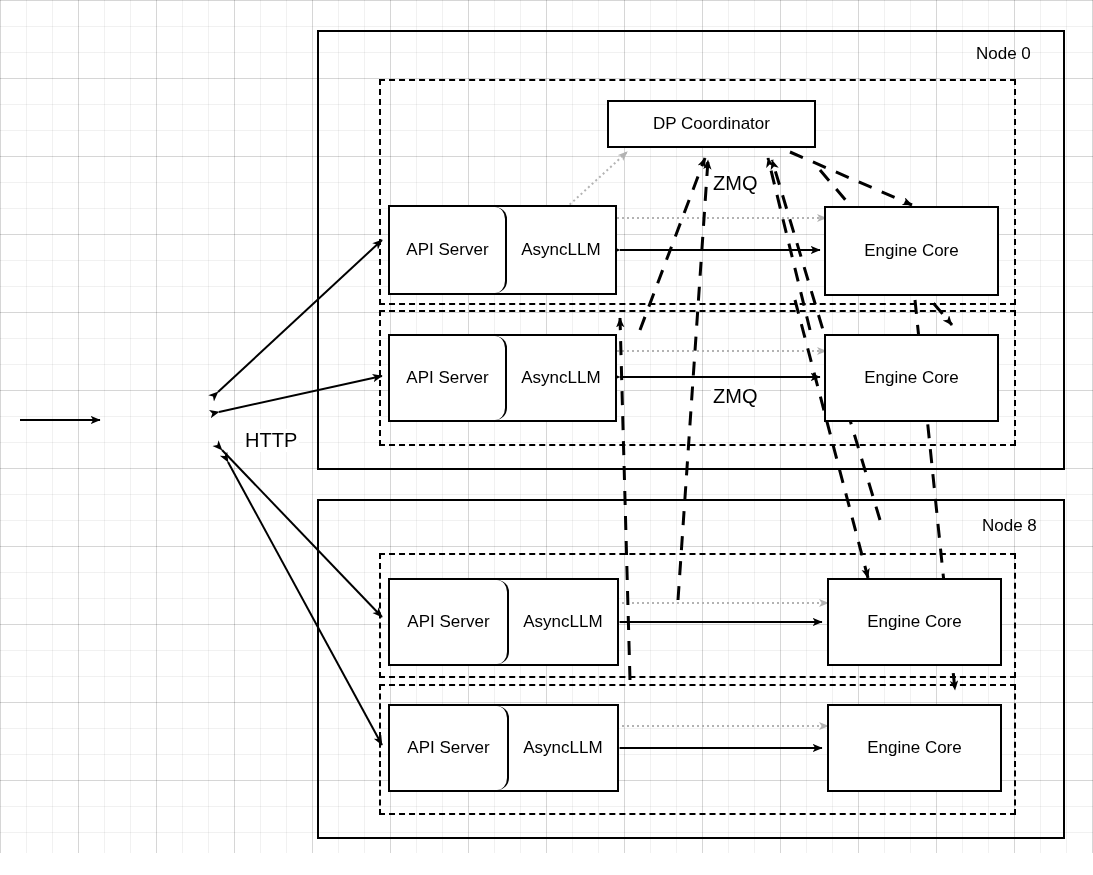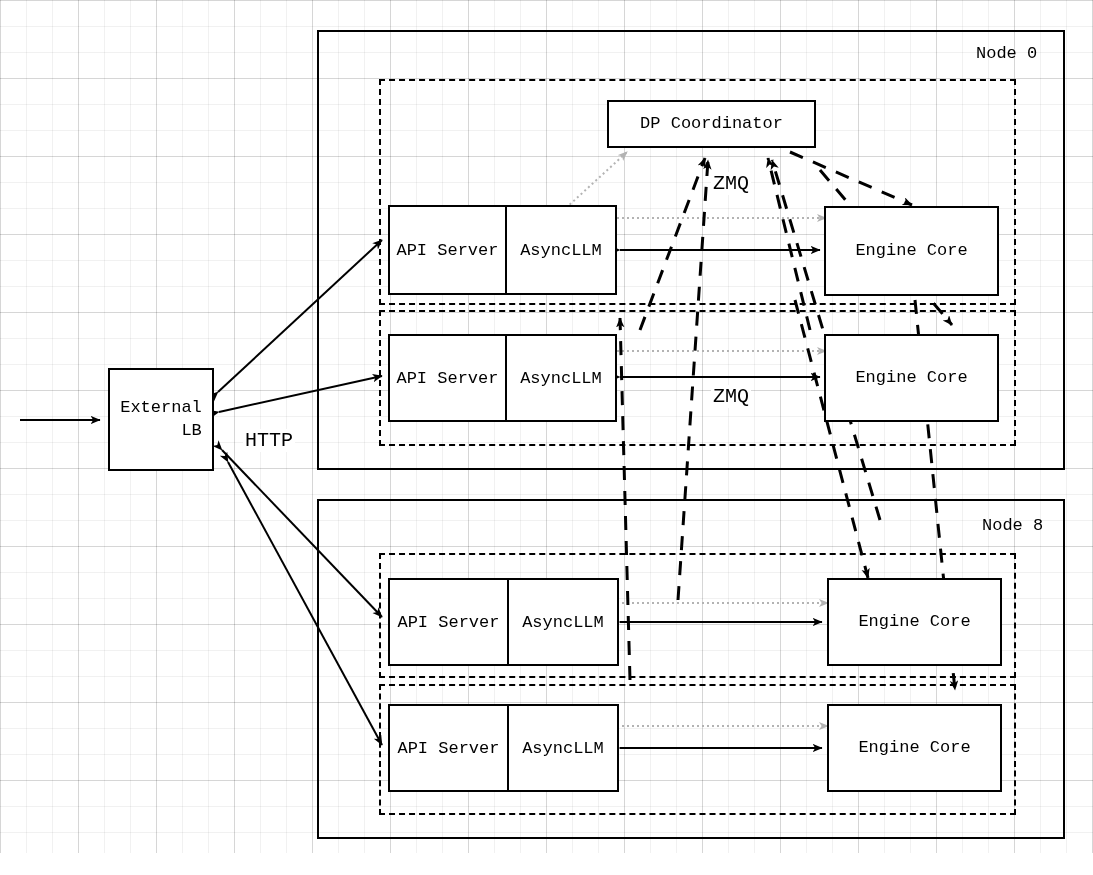--- a/index.html
+++ b/index.html
@@ -13,21 +13,20 @@
     position:relative;
     width:1093px;height:853px;
     background-color:#ffffff;
     background-image:
       linear-gradient(to right, rgba(0,0,0,0.055) 1px, transparent 1px),
       linear-gradient(to bottom, rgba(0,0,0,0.055) 1px, transparent 1px),
       linear-gradient(to right, rgba(0,0,0,0.115) 1px, transparent 1px),
       linear-gradient(to bottom, rgba(0,0,0,0.115) 1px, transparent 1px);
     background-size:26px 26px, 26px 26px, 78px 78px, 78px 78px;
     background-position:0 -2px, -2px 0, 0 -2px, -2px 0;
-    font-family:Liberation Mono, monospace;
   }
   svg.layer{position:absolute;left:0;top:0;width:1093px;height:875px;}
   .node-box{
     position:absolute;
     border:2px solid #000;
     background:transparent;
   }
   .node-label{
     position:absolute;
     font-size:17px;color:#000;white-space:nowrap;
@@ -43,29 +42,29 @@
     background:#ffffff;
     display:flex;
     align-items:stretch;
     box-sizing:border-box;
   }
   .unit .cell{
     display:flex;align-items:center;justify-content:center;
     font-size:17px;color:#000;white-space:nowrap;
     box-sizing:border-box;
   }
-  .unit .cell.left{border-right:2px solid #000;}
+  .unit .cell.left{border-right:2px solid #000;border-radius:12px;}
   .plain-box{
     position:absolute;
     border:2px solid #000;
     background:#ffffff;
     display:flex;align-items:center;justify-content:center;
     font-size:17px;color:#000;
     box-sizing:border-box;
-    text-align:right;
+    text-align:center;
     line-height:1.35;
   }
   .edge-label{
     position:absolute;
     font-size:20px;color:#000;
     background:#ffffff;
     padding:0 2px;
     white-space:nowrap;
   }
 </style>
@@ -135,26 +134,20 @@
 
       <line x1="790" y1="152" x2="912" y2="205" marker-end="url(#ah)"></line>
       <line x1="820" y1="170" x2="952" y2="325" marker-end="url(#ah)"></line>
       <line x1="795" y1="300" x2="868" y2="578" marker-end="url(#ah)"></line>
       <line x1="915" y1="300" x2="955" y2="690" marker-end="url(#ah)"></line>
 
       <line x1="630" y1="680" x2="620" y2="318" marker-end="url(#ah)"></line>
     </g>
   </svg>
 
-  <div class="plain-box" style="left:108px;top:368px;width:106px;height:103px;">
-    <span>
-      <span>External</span><br>
-      <span>LB</span>
-    </span>
-  </div>
 
   <div class="plain-box" style="left:607px;top:100px;width:209px;height:48px;">
     <span>DP Coordinator</span>
   </div>
 
   <div class="unit" style="left:388px;top:205px;width:229px;height:90px;">
     <div class="cell left" style="width:119px;">API Server</div>
     <div class="cell" style="width:110px;">AsyncLLM</div>
   </div>
   <div class="plain-box" style="left:824px;top:206px;width:175px;height:90px;">

